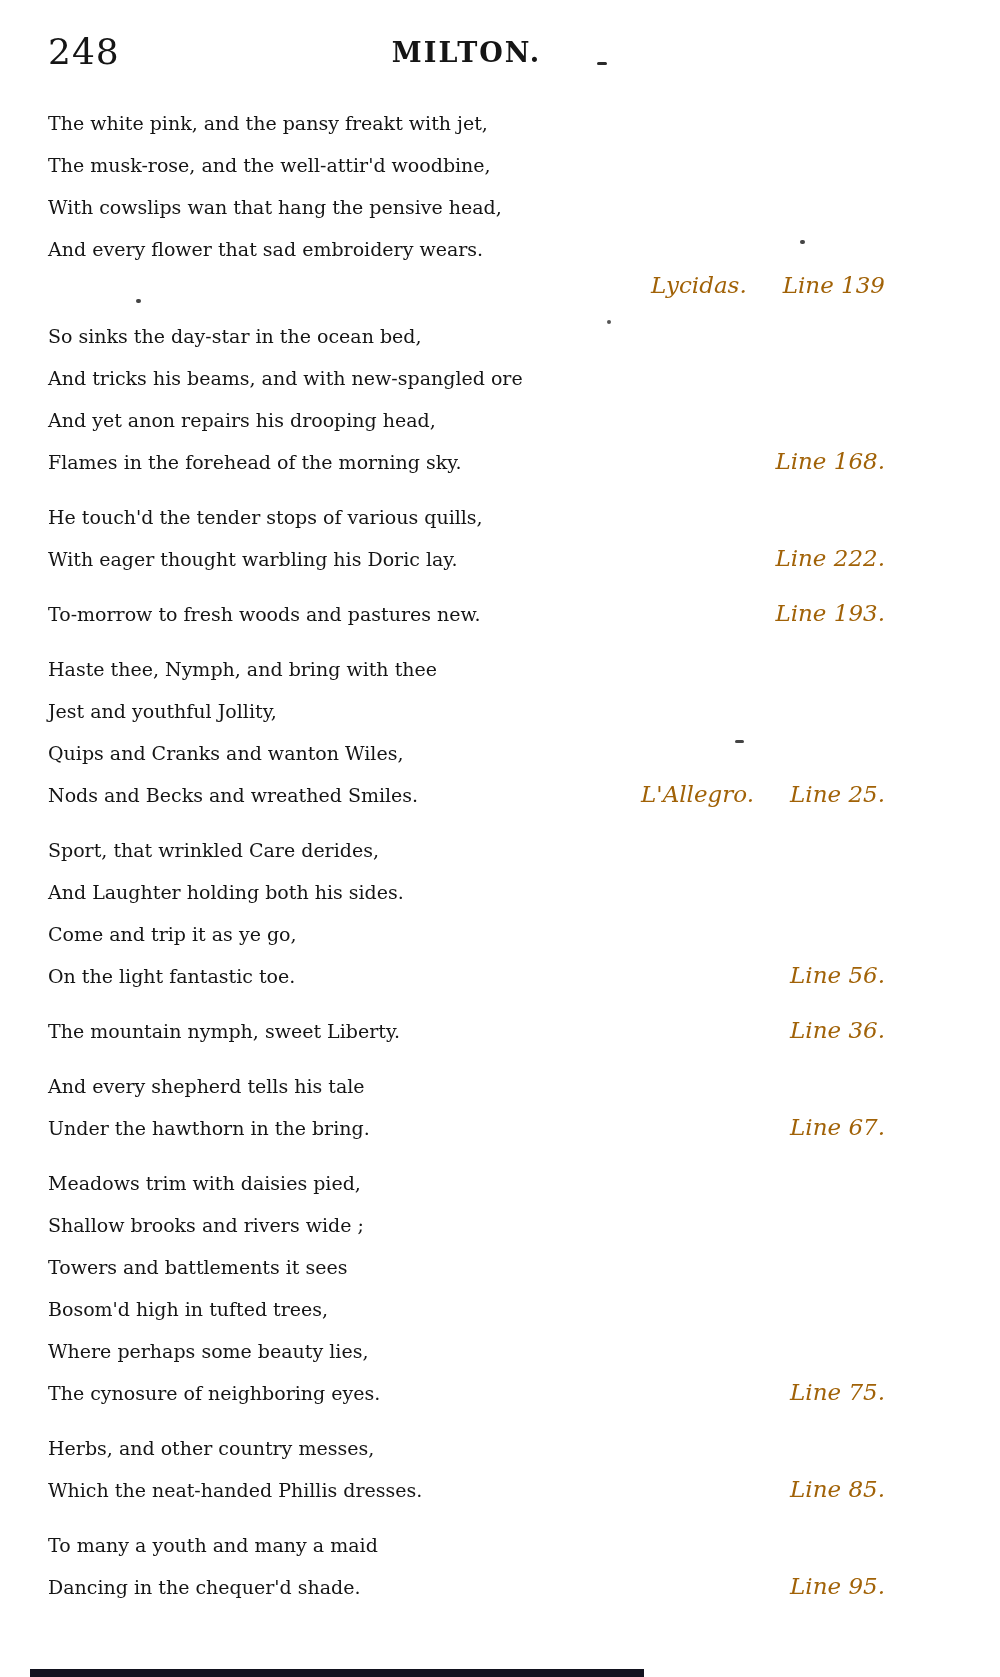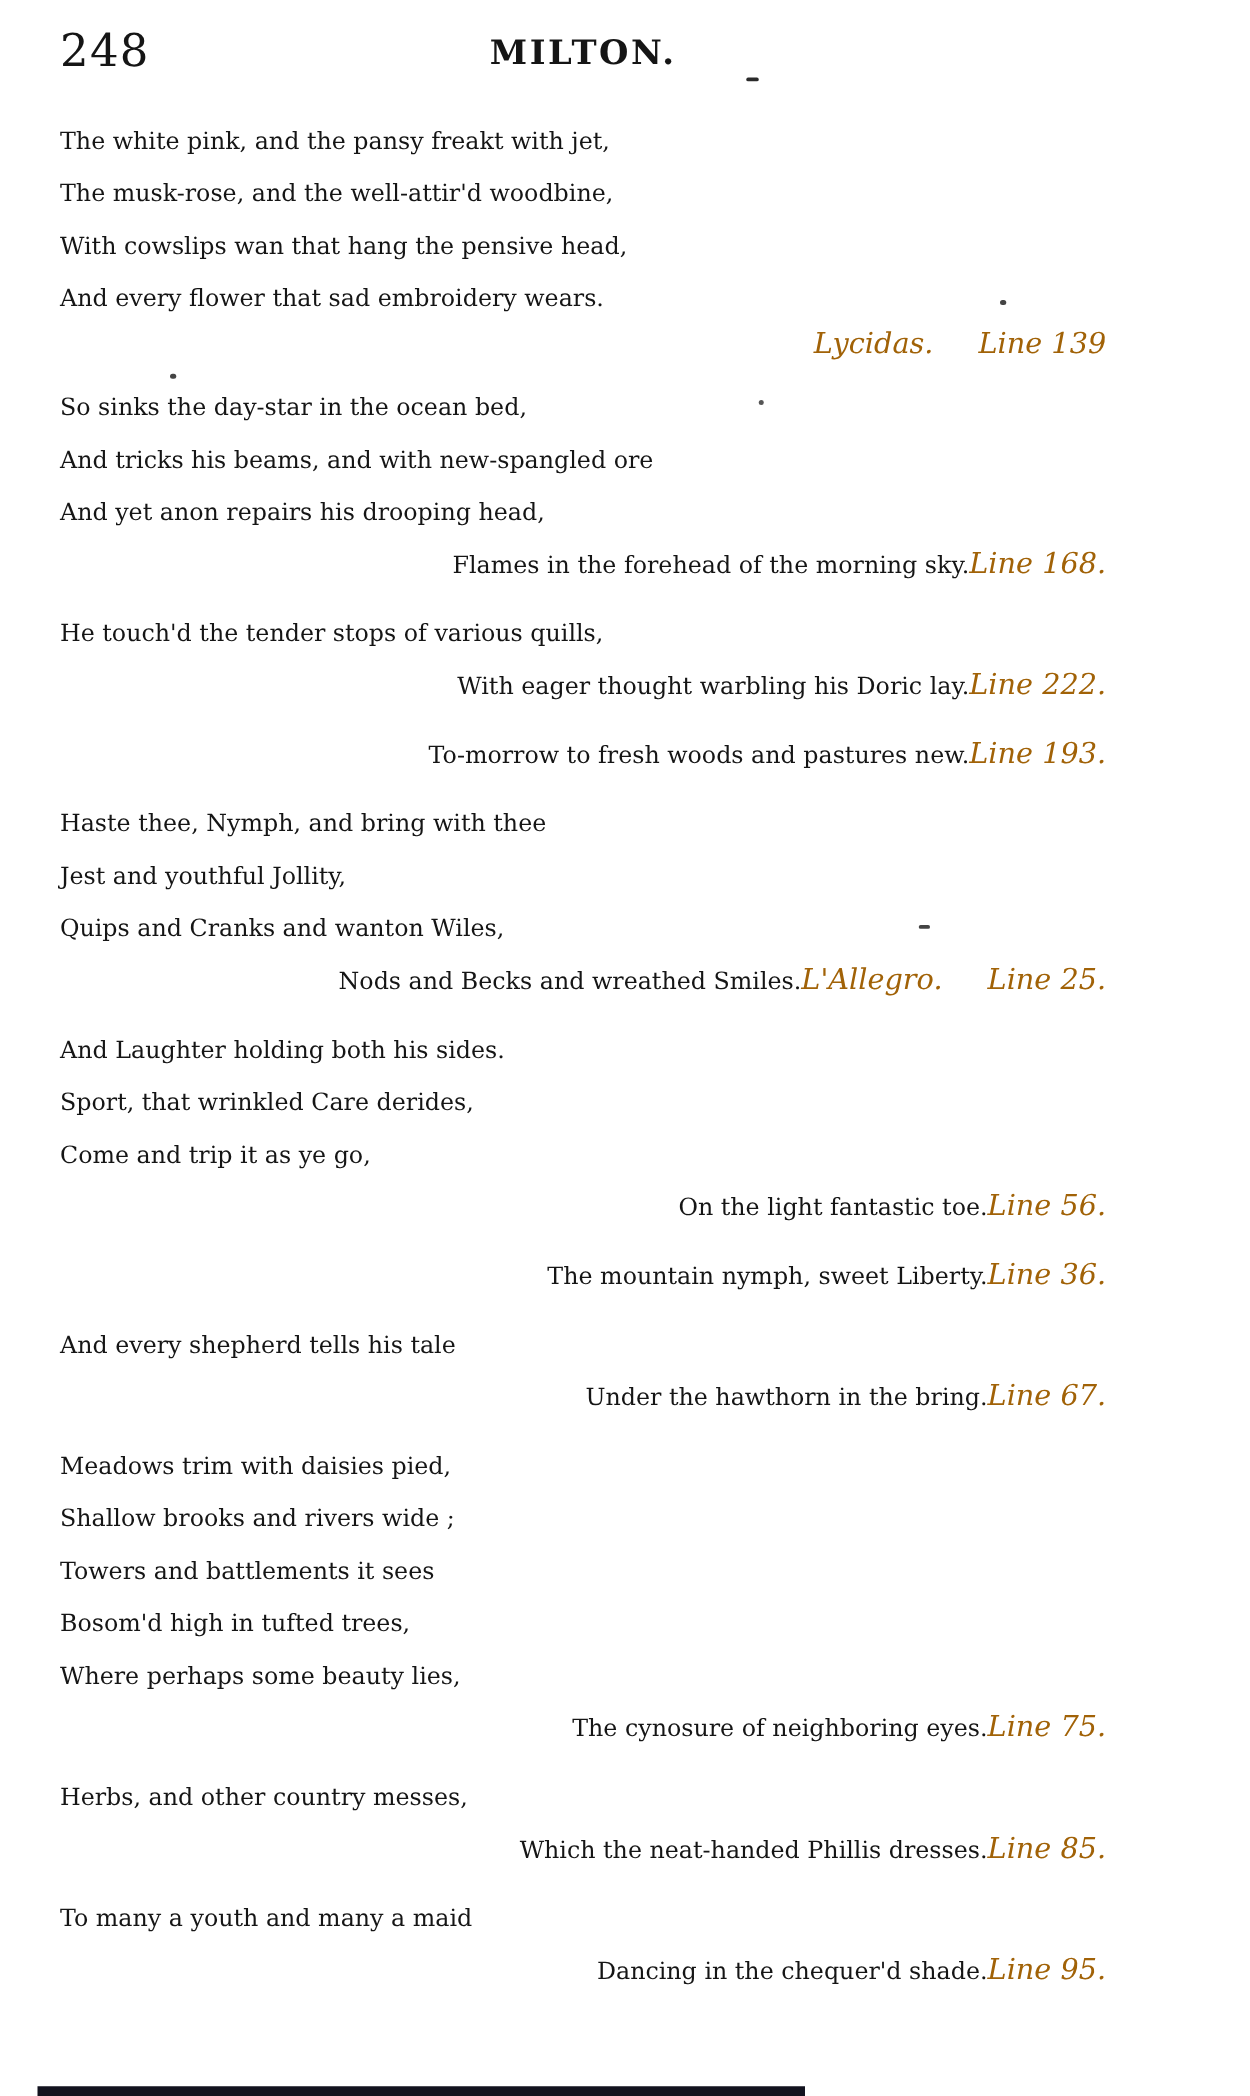--- a/index.html
+++ b/index.html
@@ -13,21 +13,21 @@
     position: relative;
     overflow: hidden;
     font-family: "DejaVu Serif", serif;
     color: #151515;
   }
   .page {
     position: relative;
     box-sizing: border-box;
     width: 1000px;
     height: 1677px;
-    padding: 20px 115px 0 48px;
+    padding: 30px 115px 0 48px;
   }
   .page-head {
     position: relative;
     height: 48px;
     margin-bottom: 24px;
   }
   .page-num {
     font-size: 36px;
     line-height: 44px;
     letter-spacing: 1px;
@@ -45,21 +45,21 @@
   .quotes { position: relative; }
   .quote { margin-bottom: 13px; }
   .verse-line {
     font-size: 19px;
     line-height: 42px;
     white-space: nowrap;
   }
   .last-row {
     display: flex;
     align-items: baseline;
-    justify-content: flex-end;
+    justify-content: space-between;
   }
   .attrib {
     display: flex;
     align-items: baseline;
     gap: 36px;
     font-style: italic;
     font-size: 23px;
     white-space: nowrap;
     color: #a16207;
   }
@@ -144,22 +144,22 @@
         <div class="verse-line">Quips and Cranks and wanton Wiles,</div>
         <div class="last-row">
           <span class="verse-line">Nods and Becks and wreathed Smiles.</span>
           <span class="attrib">
             <span class="attrib-source">L'Allegro.</span>
             <span class="attrib-ref">Line 25.</span>
           </span>
         </div>
       </div>
       <div class="quote">
+        <div class="verse-line">Sport, that wrinkled Care derides,</div>
         <div class="verse-line">And Laughter holding both his sides.</div>
-        <div class="verse-line">Sport, that wrinkled Care derides,</div>
         <div class="verse-line">Come and trip it as ye go,</div>
         <div class="last-row">
           <span class="verse-line">On the light fantastic toe.</span>
           <span class="attrib">
             <span class="attrib-ref">Line 56.</span>
           </span>
         </div>
       </div>
       <div class="quote">
         <div class="last-row">

